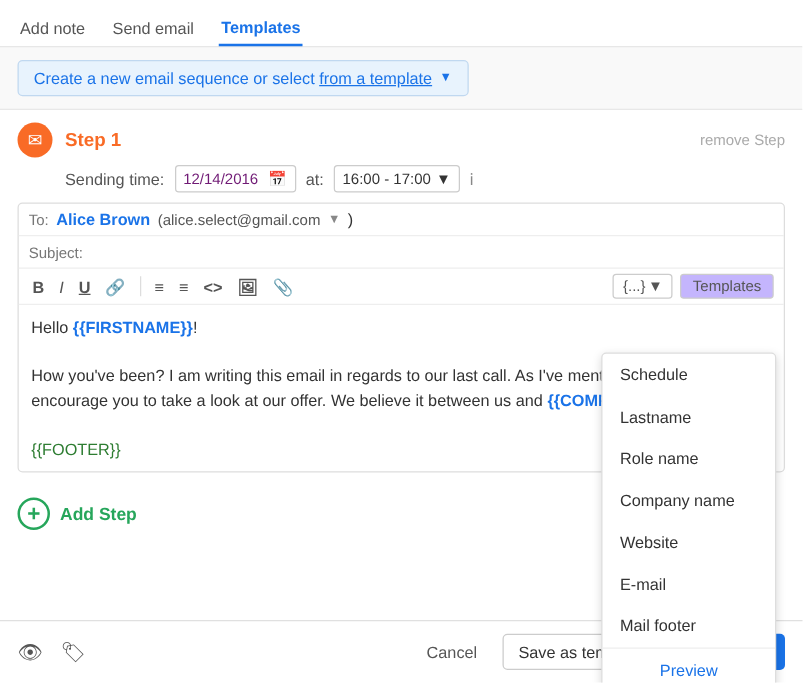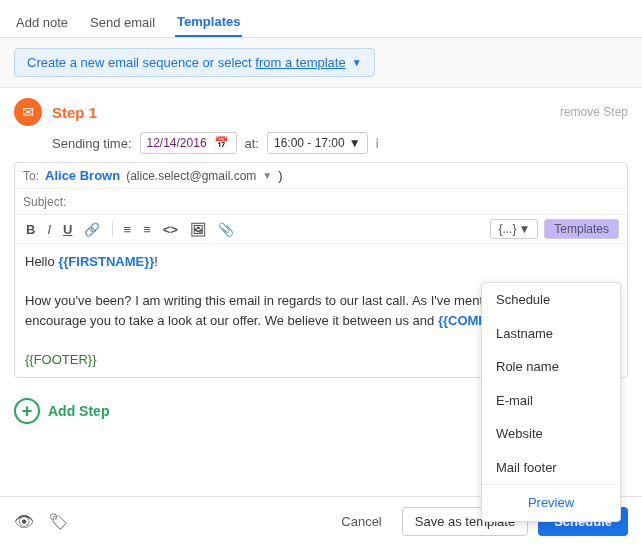--- a/index.html
+++ b/index.html
@@ -412,22 +412,23 @@
       <br>
       <div>
         <span class="var-green">{{FOOTER}}</span>
       </div>
 
       
       <div class="dropdown-menu">
         <div class="dropdown-item">Schedule</div>
         <div class="dropdown-item">Lastname</div>
         <div class="dropdown-item">Role name</div>
+        <div class="dropdown-item">Company name</div>
+        <div class="dropdown-item">Website</div>
         <div class="dropdown-item">E-mail</div>
-        <div class="dropdown-item">Website</div>
         <div class="dropdown-item">Mail footer</div>
         <div class="dropdown-preview">Preview</div>
       </div>
     </div>
   </div>
 </div>
 
 <div class="add-step-row">
   <div class="add-step-circle">+</div>
   <span class="add-step-label">Add Step</span>

